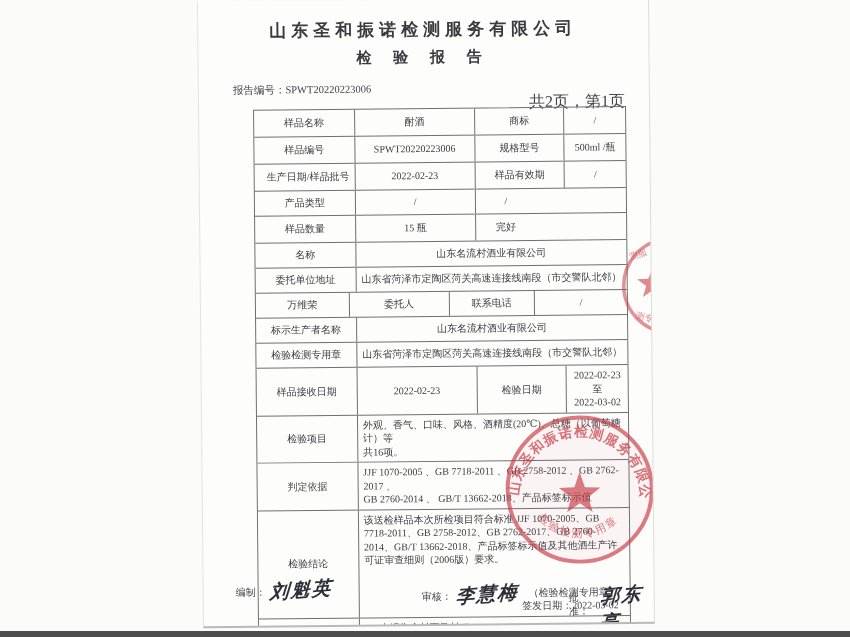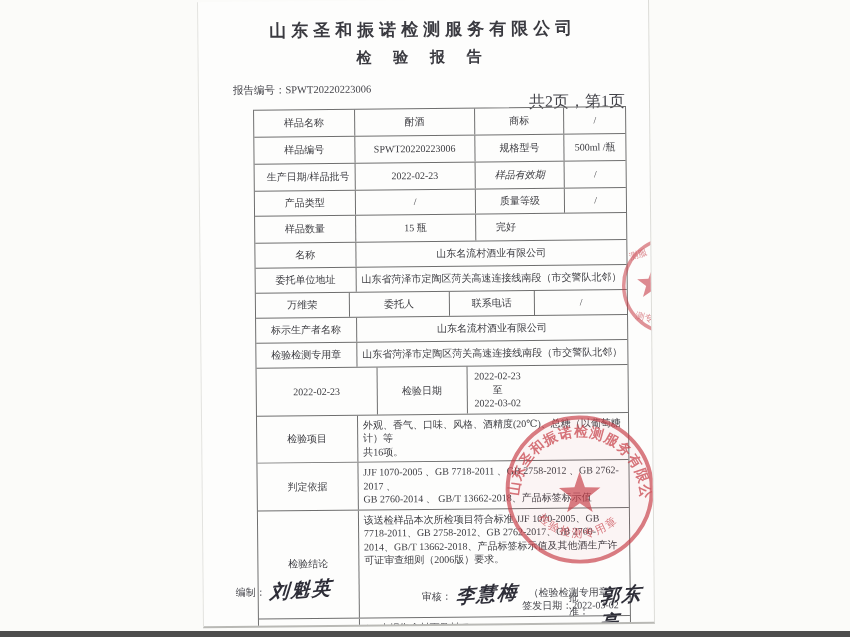--- a/index.html
+++ b/index.html
@@ -99,27 +99,26 @@
       </div>
       <div class="trow" style="min-height: 26px;">
         <div class="tcell" style="width: 26.9%;"><span>样品编号</span></div>
         <div class="tcell" style="width: 32.3%;"><span>SPWT20220223006</span></div>
         <div class="tcell" style="width: 24.2%;"><span>规格型号</span></div>
         <div class="tcell" style="width: 16.6%;"><span>500ml /瓶</span></div>
       </div>
       <div class="trow" style="min-height: 26px;">
         <div class="tcell" style="width: 26.9%; justify-content: flex-end;"><span>生产日期/样品批号</span></div>
         <div class="tcell" style="width: 32.3%;"><span>2022-02-23</span></div>
-        <div class="tcell" style="width: 24.2%; font-style: italic;"><span>样品有效期</span></div>
+        <div class="tcell" style="width: 24.2%;"><span>样品有效期</span></div>
         <div class="tcell" style="width: 16.6%;"><span>/</span></div>
       </div>
       <div class="trow" style="min-height: 24px;">
         <div class="tcell" style="width: 26.9%;"><span>产品类型</span></div>
         <div class="tcell" style="width: 32.3%;"><span>/</span></div>
-        <div class="tcell" style="width: 24.2%;"><span>质量等级</span></div>
         <div class="tcell" style="width: 16.6%;"><span>/</span></div>
       </div>
       <div class="trow" style="min-height: 26px;">
         <div class="tcell" style="width: 26.9%;"><span>样品数量</span></div>
         <div class="tcell" style="width: 32.3%;"><span>15 瓶</span></div>
         <div class="tcell" style="width: 16.6%;"><span>完好</span></div>
       </div>
       <div class="trow" style="min-height: 24px;">
         <div class="tcell" style="width: 26.9%;"><span>名称</span></div>
         <div class="tcell" style="width: 73.1%;"><span>山东名流村酒业有限公司</span></div>
@@ -136,20 +135,21 @@
       </div>
       <div class="trow" style="min-height: 24px;">
         <div class="tcell" style="width: 26.9%;"><span>标示生产者名称</span></div>
         <div class="tcell" style="width: 73.1%;"><span>山东名流村酒业有限公司</span></div>
       </div>
       <div class="trow" style="min-height: 24px;">
         <div class="tcell" style="width: 26.9%;"><span>检验检测专用章</span></div>
         <div class="tcell" style="width: 73.1%;"><span>山东省菏泽市定陶区菏关高速连接线南段（市交警队北邻）</span></div>
       </div>
       <div class="trow" style="min-height: 28px;">
+        <div class="tcell" style="width: 26.9%;"><span>样品接收日期</span></div>
         <div class="tcell" style="width: 32.3%;"><span>2022-02-23</span></div>
         <div class="tcell" style="width: 24.2%;"><span>检验日期</span></div>
         <div class="tcell" style="width: 16.6%;"><span>2022-02-23 至
 2022-03-02</span></div>
       </div>
       <div class="trow" style="min-height: 36px;">
         <div class="tcell" style="width: 26.9%;"><span>检验项目</span></div>
         <div class="tcell al-left" style="width: 73.1%;"><span>外观、香气、口味、风格、酒精度(20℃)、总糖（以葡萄糖计）等
 共16项。</span></div>
       </div>

